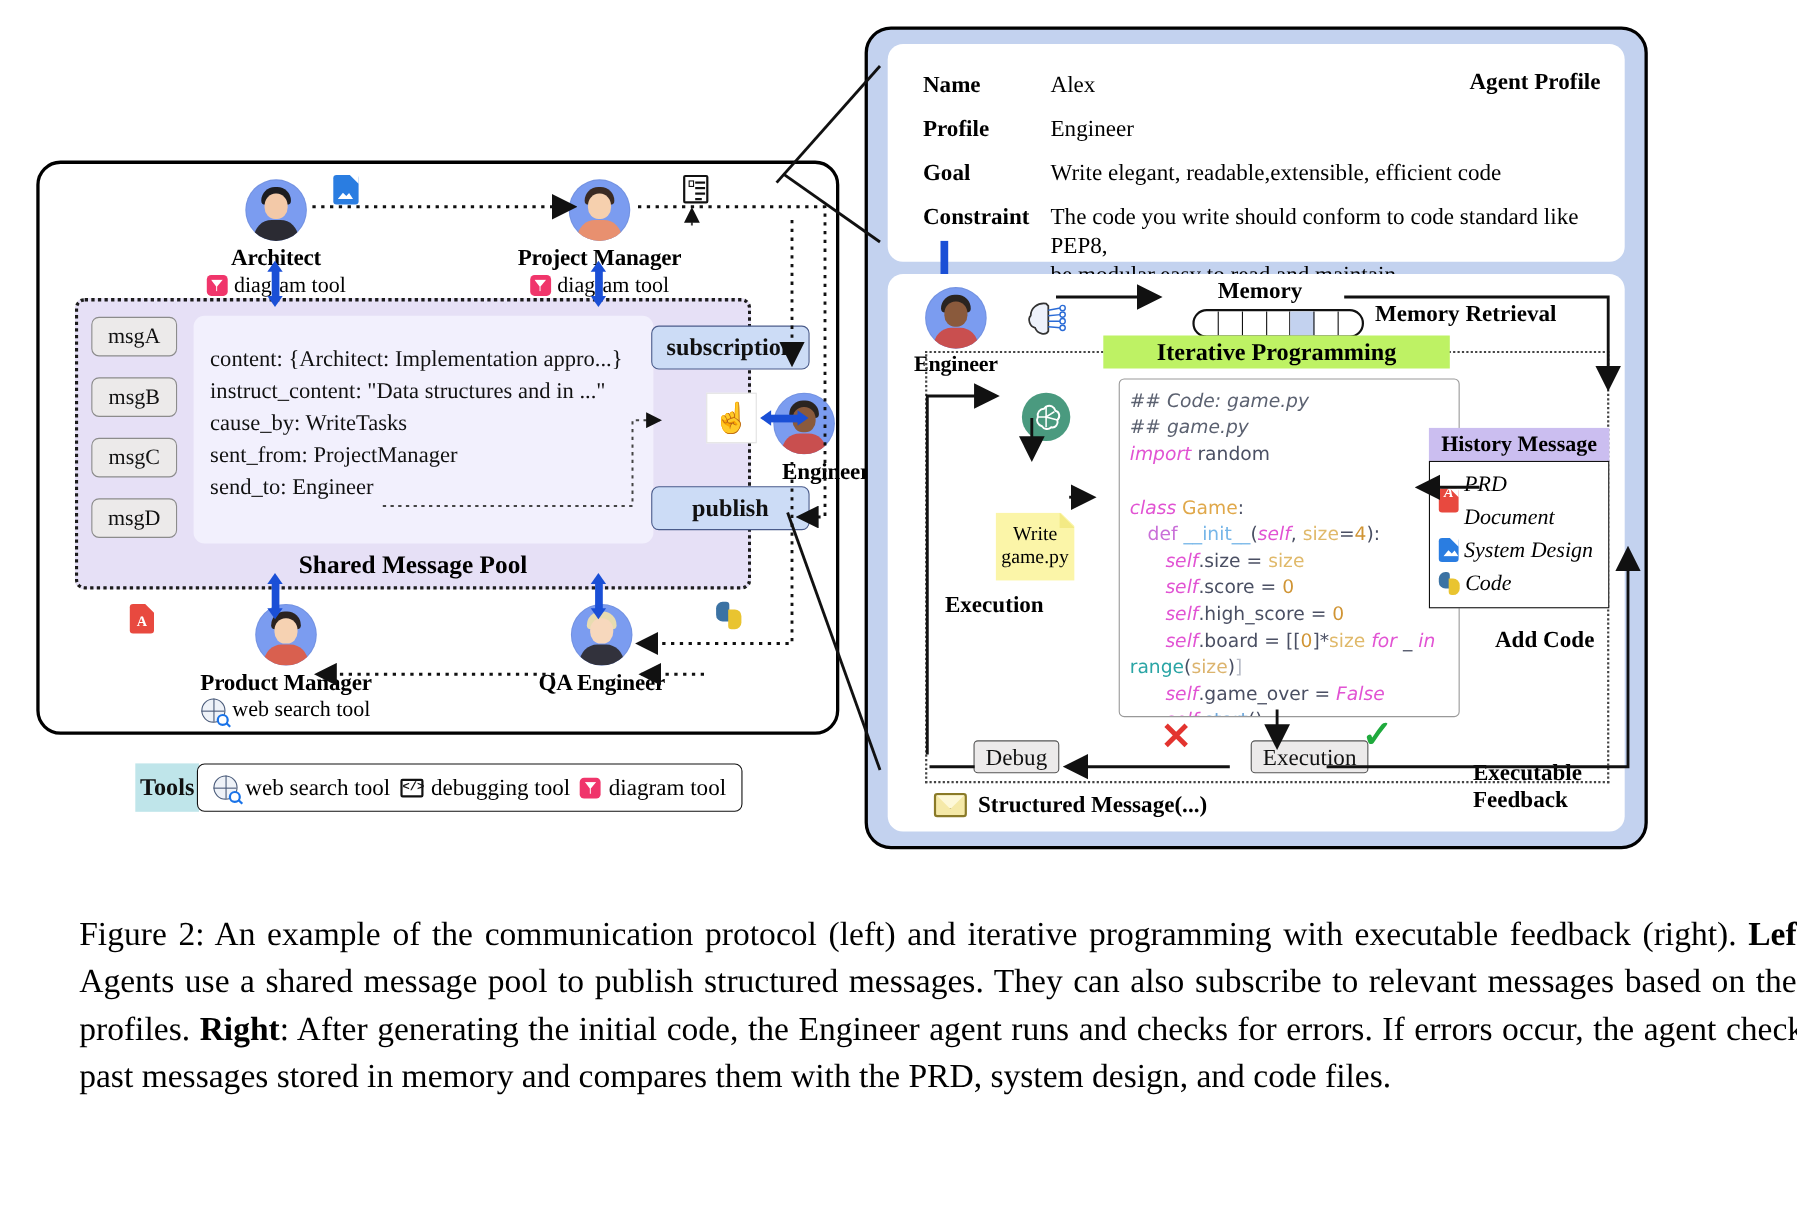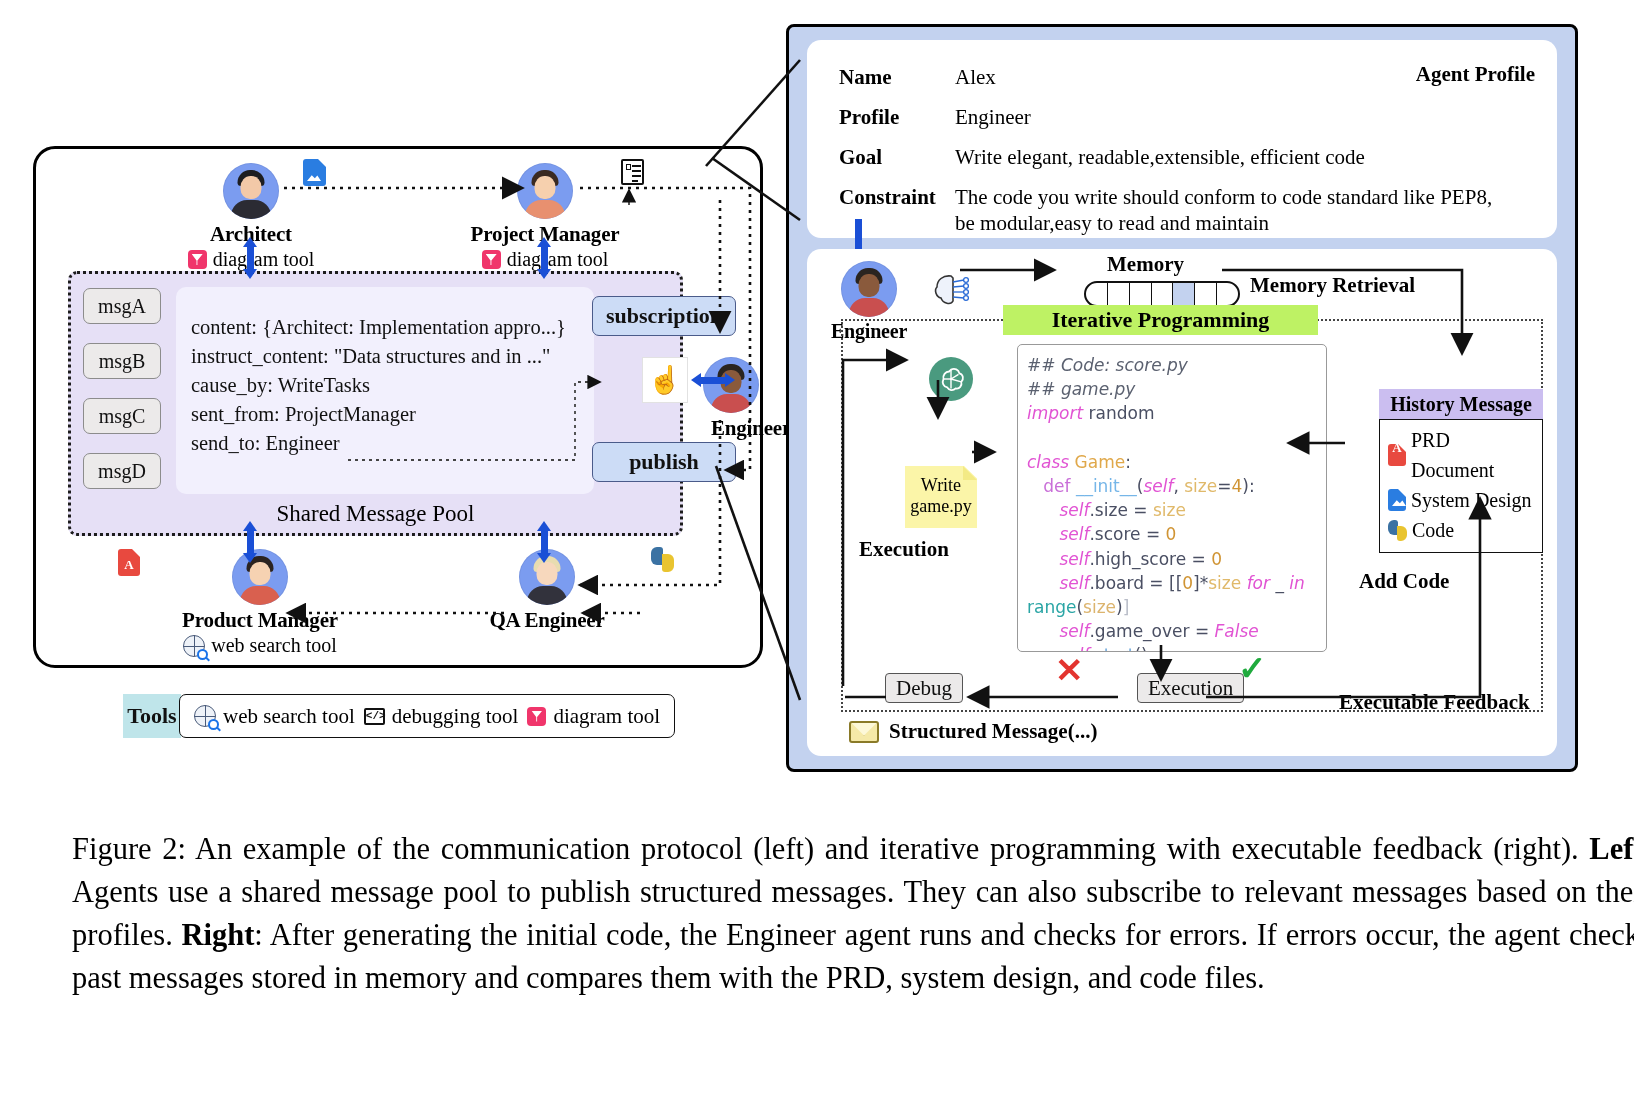--- a/index.html
+++ b/index.html
@@ -177,21 +177,21 @@
   #msg-card .lines { padding: 26px 0 0 15px; }
   .msg-chip {
     position: absolute; left: 12px;
     width: 78px; height: 36px;
     background: #eceaea; border: 1.6px solid #8c8c8c; border-radius: 7px;
     display: flex; align-items: center; justify-content: center;
     font-size: 20px; color: #111;
   }
   #pool-title {
     position: absolute; left: 0; right: 0; bottom: 6px; text-align: center;
-    font-weight: normal; font-size: 23px;
+    font-weight: bold; font-size: 23px;
   }
   .brace {
     position: absolute; left: 88px; top: 58px;
     font-size: 120px; line-height: 0.62; color: #111;
     font-family: "Liberation Serif", serif; transform: scaleX(.55);
   }
 
   .pill {
     position: absolute; background: #ccdcf6; border: 1.6px solid #4a5b8a;
     border-radius: 7px; display: flex; align-items: center; justify-content: center;
@@ -223,22 +223,22 @@
   #tools-items {
     border: 1.6px solid #111; border-radius: 7px; background: #fff;
     display: flex; align-items: center; gap: 9px; padding: 0 14px;
     font-size: 21px; height: 44px; margin-left: -2px;
   }
   #tools-items .grp { display: flex; align-items: center; gap: 7px; }
 
   
   #right-panel {
     position: absolute; left: 786px; top: 24px;
-    width: 792px; height: 748px;
-    background: #c3d2ef; border: 3px solid #000; border-radius: 8px;
+    width: 712px; height: 748px;
+    background: #c3d2ef; border: 3px solid #000; border-radius: 24px;
   }
   #profile-card {
     position: absolute; left: 18px; top: 13px; right: 18px; height: 198px;
     background: #fff; border-radius: 14px;
   }
   .profile-row { display: flex; font-size: 21px; line-height: 26px; }
   .profile-key { width: 116px; font-weight: bold; flex: none; }
   #agent-profile-label { position: absolute; right: 22px; top: 22px; font-weight: bold; font-size: 21px; }
 
   #work-card {
@@ -294,21 +294,21 @@
   #history-box {
     position: absolute; right: 14px; top: 140px;
     width: 164px;
   }
   #history-title {
     background: #cbbef0; font-weight: bold; font-size: 20px;
     height: 30px; display: flex; align-items: center; justify-content: center;
   }
   #history-items {
     border: 1.6px solid #111; background: #fff; padding: 5px 8px 7px 8px;
-    font-size: 20px; line-height: 30px;
+    font-size: 20px; line-height: 30px; font-style: italic;
   }
   #history-items .it { display: flex; align-items: center; gap: 5px; }
   #history-items .it.ctr { justify-content: flex-start; }
 
   #note-write {
     position: absolute; left: 98px; top: 217px;
     width: 72px; height: 62px;
     background: #fbf5a8;
     text-align: center; font-size: 18px; line-height: 21px; padding-top: 9px;
     clip-path: polygon(0 0, 82% 0, 100% 20%, 100% 100%, 0 100%);
@@ -587,21 +587,21 @@
           <path d="M8 16 L16 16" stroke-width="1.5"></path>
         </svg>
       </div>
 
       <div id="note-write">
         <div>Write</div>
         <div>game.py</div>
       </div>
 
       <div id="code-box">
-        <div><span class="cmt">## Code: score.py</span></div>
+        <div><span class="cmt">## Code: game.py</span></div>
         <div><span class="cmt">## game.py</span></div>
         <div><span class="kw">import</span> random</div>
         <div>&nbsp;</div>
         <div><span class="kw">class</span> <span class="cls">Game</span>:</div>
         <div>&nbsp;&nbsp;&nbsp;<span class="kw2">def</span> <span class="fn">__init__</span>(<span class="slf">self</span>, <span class="tan">size</span>=<span class="num">4</span>):</div>
         <div>&nbsp;&nbsp;&nbsp;&nbsp;&nbsp;&nbsp;<span class="slf">self</span>.size = <span class="tan">size</span></div>
         <div>&nbsp;&nbsp;&nbsp;&nbsp;&nbsp;&nbsp;<span class="slf">self</span>.score = <span class="num">0</span></div>
         <div>&nbsp;&nbsp;&nbsp;&nbsp;&nbsp;&nbsp;<span class="slf">self</span>.high_score = <span class="num">0</span></div>
         <div>&nbsp;&nbsp;&nbsp;&nbsp;&nbsp;&nbsp;<span class="slf">self</span>.board = [[<span class="num">0</span>]*<span class="tan">size</span> <span class="kw">for</span> _ <span class="kw">in</span> <span class="tea">range</span>(<span class="tan2">size</span>)<span class="gry">]</span></div>
         <div>&nbsp;&nbsp;&nbsp;&nbsp;&nbsp;&nbsp;<span class="slf">self</span>.game_over = <span class="kw">False</span></div>

